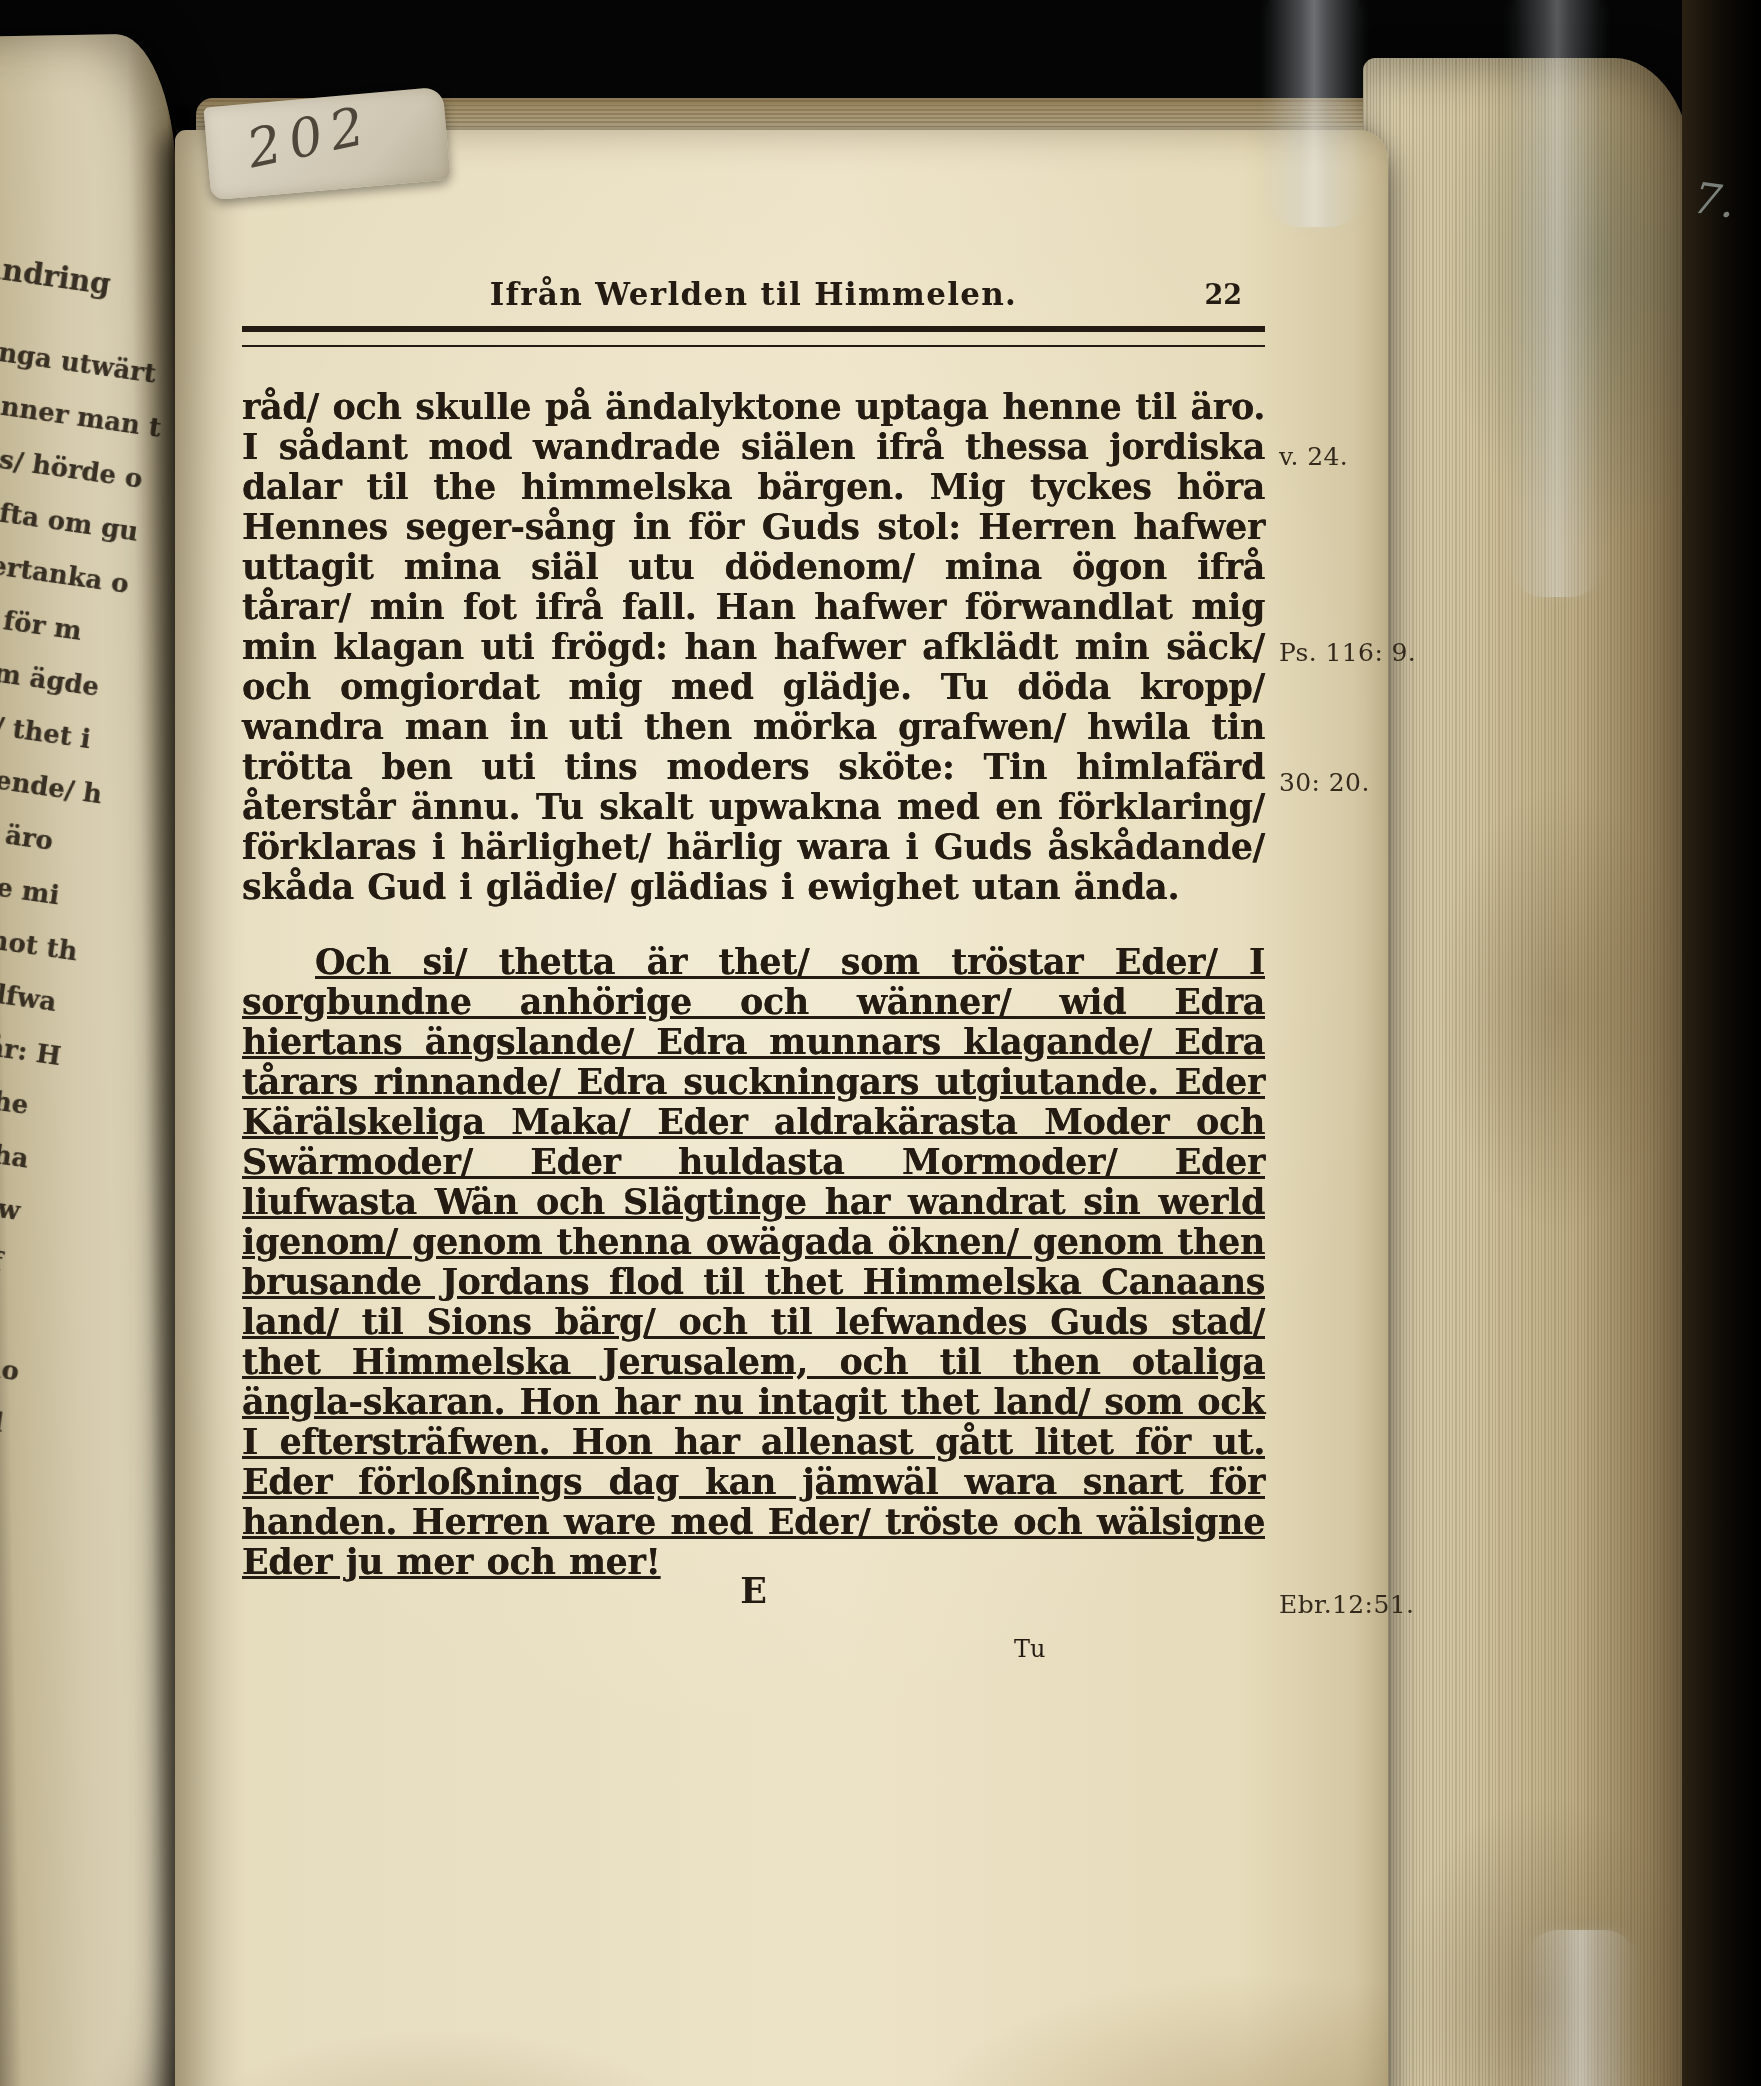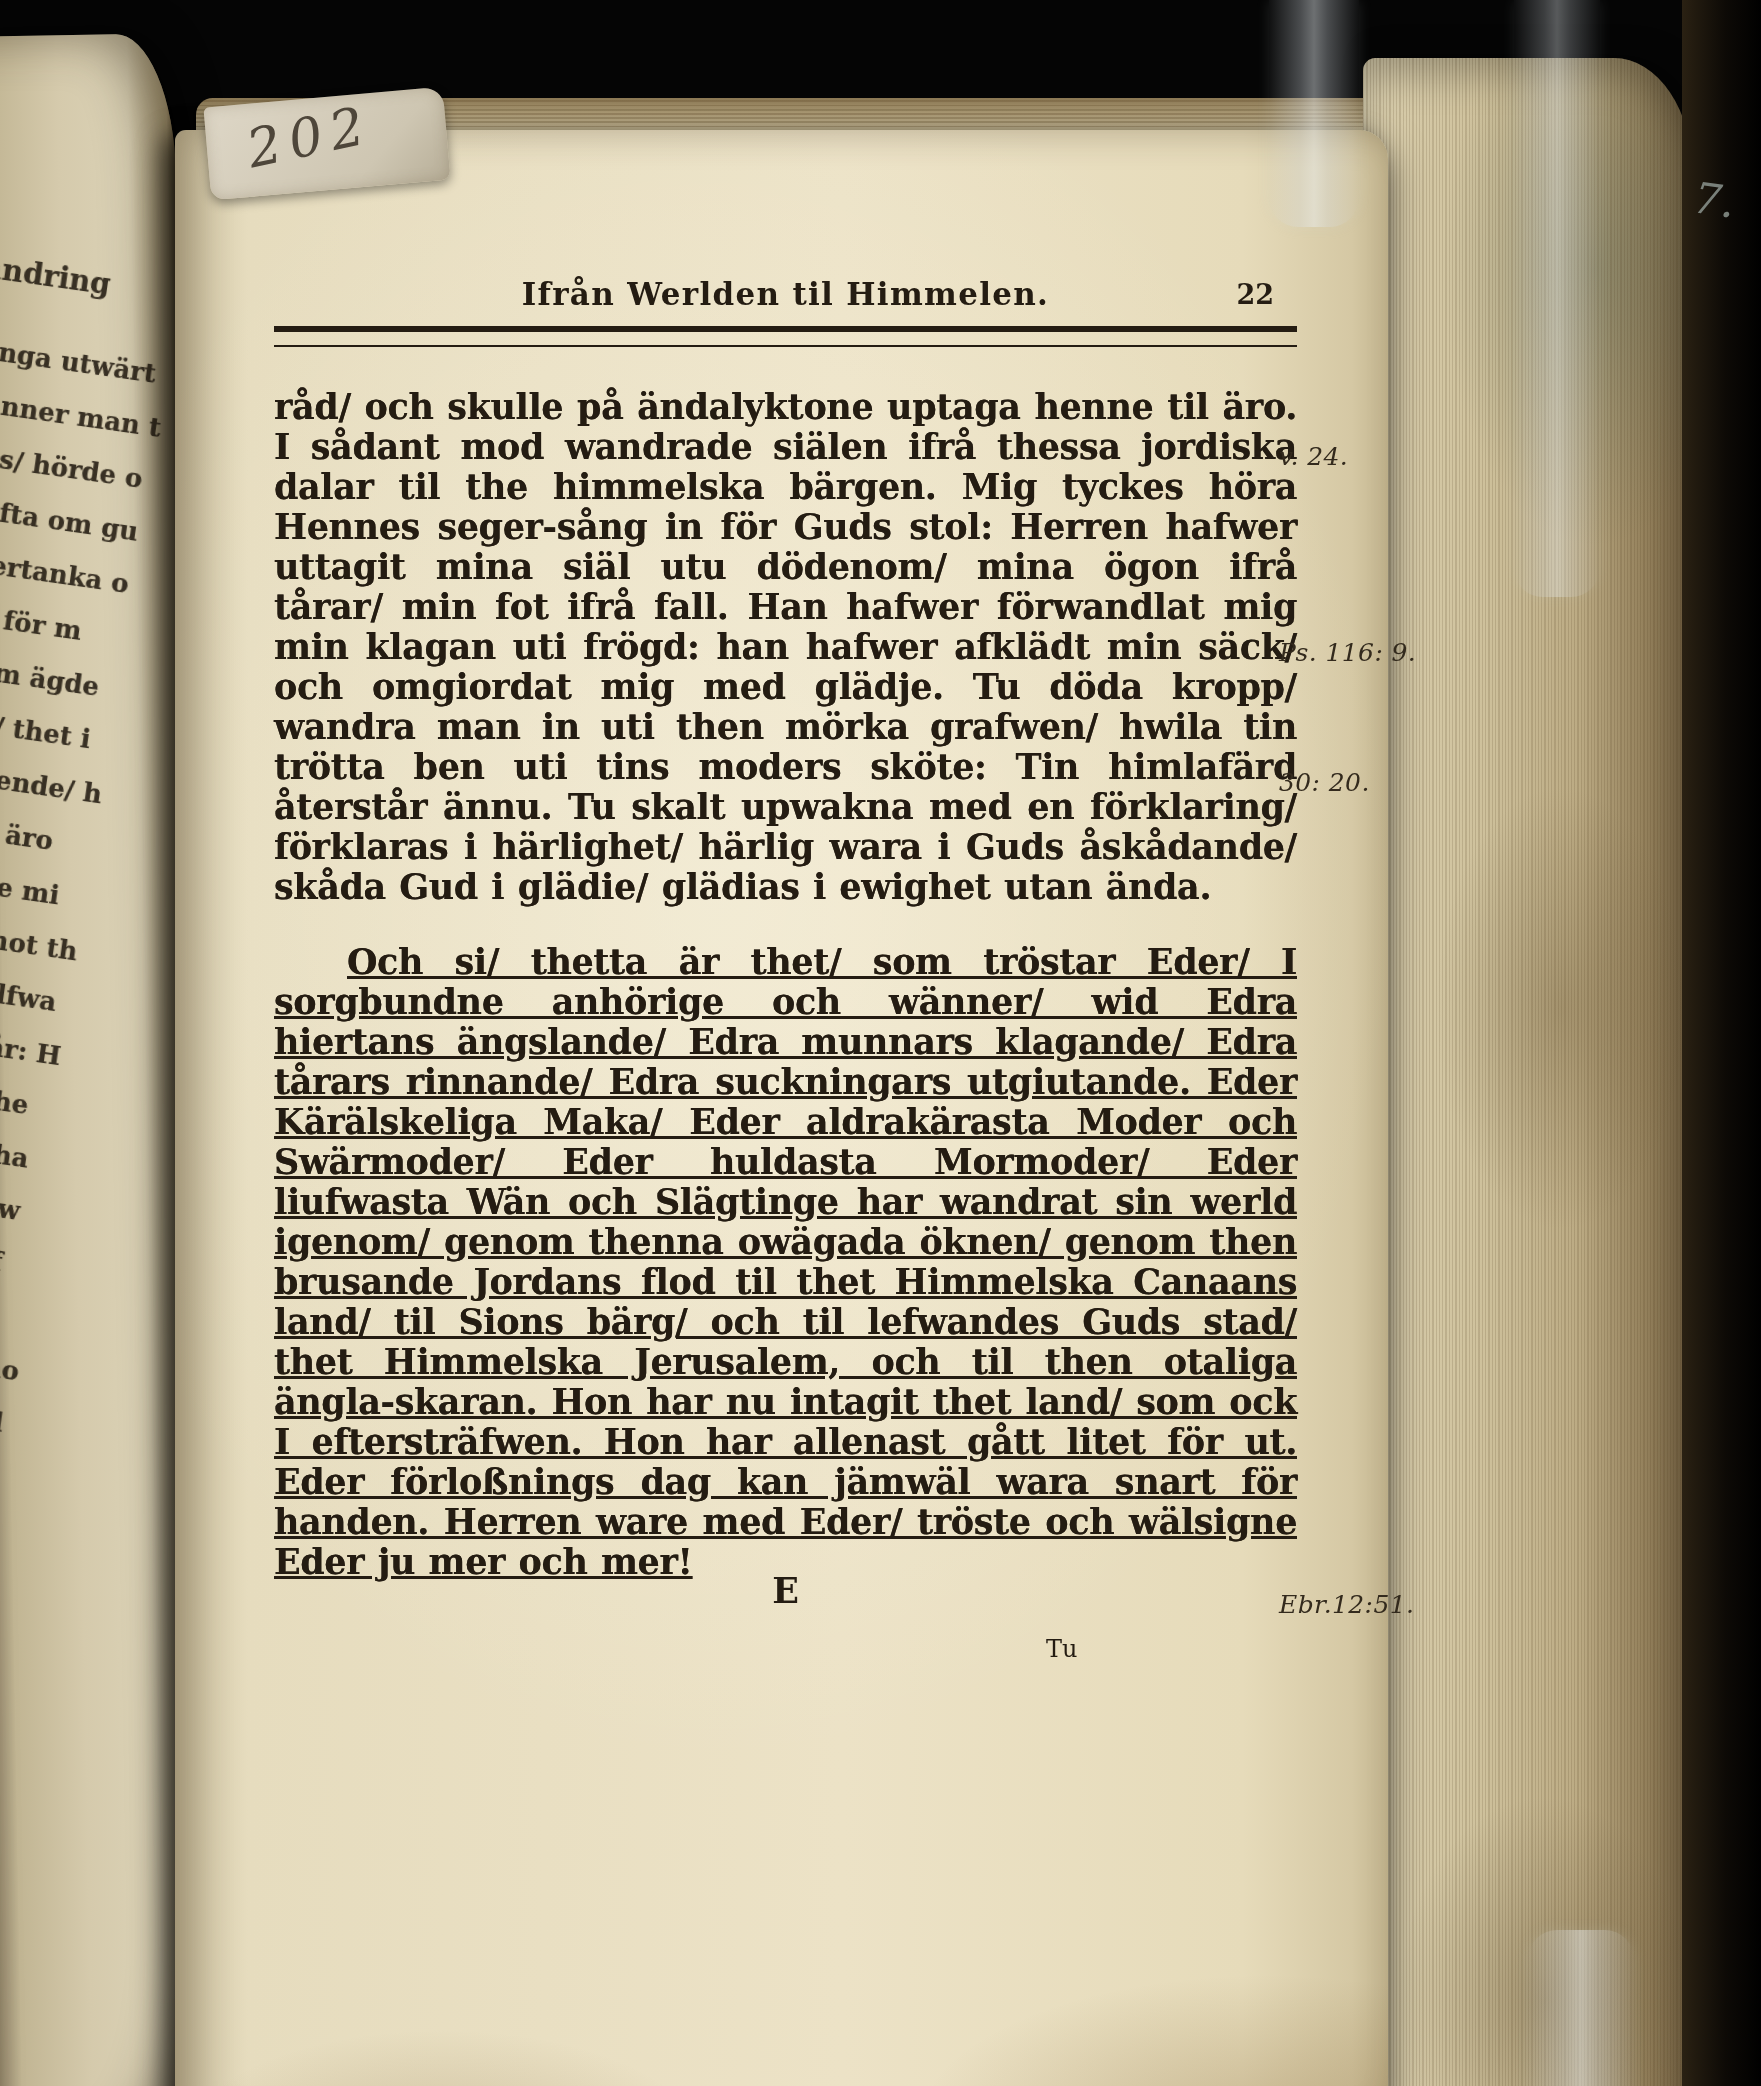--- a/index.html
+++ b/index.html
@@ -56,38 +56,38 @@
     position:absolute;left:175px;top:130px;width:1213px;height:1997px;
     background:
       radial-gradient(ellipse 501px 217px at 90% 100%,rgba(130,100,50,.30),transparent 70%),
       radial-gradient(ellipse 376px 167px at 22% 101%,rgba(120,92,46,.22),transparent 70%),
       radial-gradient(ellipse 70% 55% at 45% 38%,rgba(255,252,238,.38),transparent 80%),
       linear-gradient(90deg,#ccc1a0 0%,#e6dcbe 6%,#ece2c6 55%,#e6dbba 88%,#d5c8a4 97%,#c2b48e 100%);
     border-radius:11px 29px 42px 9.2px;
     box-shadow:inset 19px 0 38px rgba(60,42,18,.33), -11.7px 5px 25px rgba(0,0,0,.55), 0 18.4px 38px rgba(0,0,0,.5);
   }
 
-  .page-inner{position:absolute;left:67px;top:146px;width:1023px;color:#241c12;margin-left:32px;}
+  .page-inner{position:absolute;left:67px;top:146px;width:1023px;color:#241c12;}
   .header-row{position:relative;text-align:center;font-weight:700;font-size:31px;letter-spacing:1.3px;}
   .page-number{position:absolute;right:23px;top:3.3px;font-size:27px;letter-spacing:0;font-weight:700;}
   .rule{margin-top:14px;height:12.5px;border-top:6.7px solid #241c12;border-bottom:2.5px solid #241c12;}
 
   .body-text{
     font-size:35px;line-height:40px;font-weight:700;
     text-align:justify;letter-spacing:-0.4px;word-spacing:1.7px;
     color:#241c12;text-shadow:0 0 0.6px rgba(36,28,18,.8);
   }
   .para-1{margin-top:40px;}
   .para-2{margin-top:34px;text-indent:73px;text-decoration:underline;}
   .sig{text-align:center;font-size:35px;font-weight:700;margin-top:-47px;}
   .catch{font-size:24px;font-weight:400;margin-top:24px;margin-left:772px;}
 
   .mnote{
     position:absolute;left:1104px;width:179px;
-    font-style:italic;font-size:25px;color:#332a1d;
+    font-size:25px;color:#332a1d;
     letter-spacing:0.4px;white-space:nowrap;
   }
   .mnote-0{top:312px;}
   .mnote-1{top:508px;}
   .mnote-2{top:638px;}
   .mnote-3{top:1460px;}
 
   
   .label-slip{
     position:absolute;left:207px;top:97px;width:240px;height:93px;

